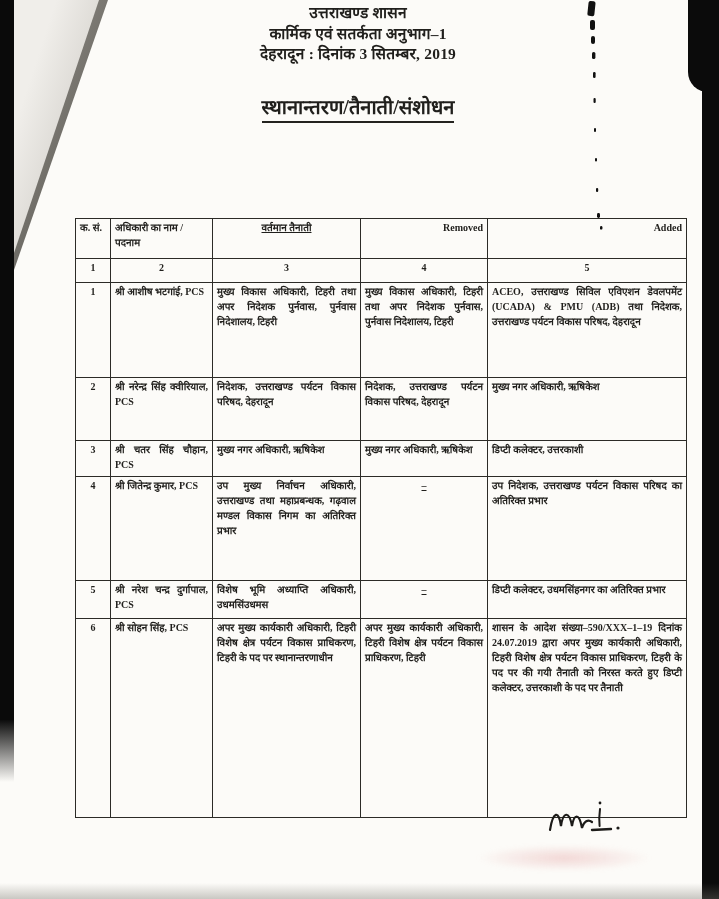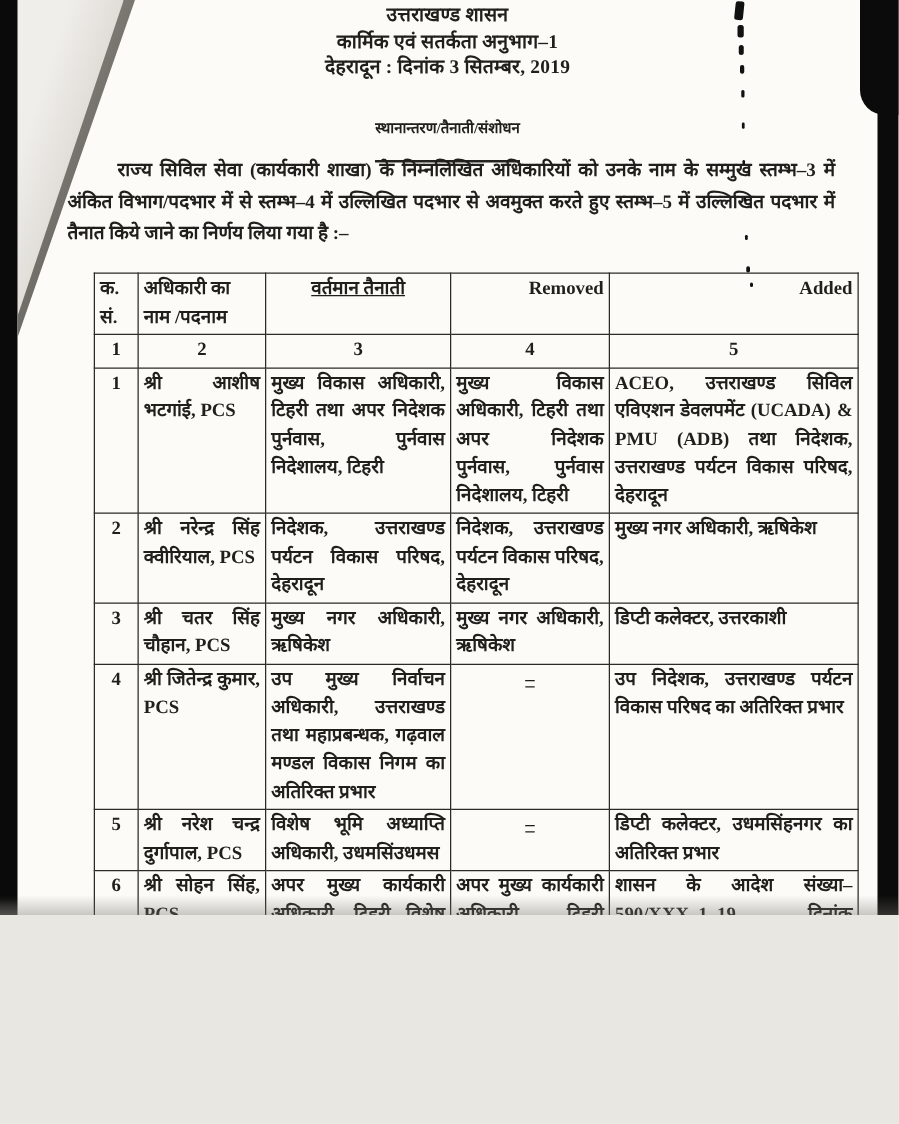--- a/index.html
+++ b/index.html
@@ -1,17 +1,17 @@
 <!DOCTYPE html>
 <html><head>
 <meta charset="utf-8">
 <style>
   html, body { margin:0; padding:0; background:#e9e7e2; }
   .canvas {
-    position:relative; width:719px; height:732px; margin:0 auto;
+    position:relative; width:719px; height:899px; margin:0 auto;
     background:#fcfbf8; overflow:hidden;
     font-family:"Liberation Serif", "DejaVu Serif", serif;
     color:#201f1c;
   }
   
   .edge-left  { position:absolute; left:0; top:0; width:14px; height:782px; background:linear-gradient(to bottom,#0a0a0a 92%,rgba(10,10,10,0)); }
   .edge-right { position:absolute; right:0; top:0; width:17px; height:899px; background:#0b0b0b; }
   .edge-right-top { position:absolute; right:0; top:0; width:31px; height:92px; background:#0b0b0b; border-bottom-left-radius:20px; }
   .fold-dark  { position:absolute; left:14px; top:0; width:94px; height:270px;
     background:linear-gradient(115deg,#98958e,#4f4d48); clip-path:polygon(0 0,100% 0,0 100%); }
@@ -21,31 +21,31 @@
   .bottom-shade { position:absolute; left:0; bottom:0; width:719px; height:16px;
     background:linear-gradient(to bottom, rgba(118,115,106,0), rgba(118,115,106,0.38)); }
   .smudge { position:absolute; left:478px; top:845px; width:172px; height:26px;
     background:radial-gradient(ellipse at center, rgba(226,158,158,0.38), rgba(226,158,158,0) 72%);
     filter:blur(2px); }
 
   
   .doc-header { position:absolute; top:3px; left:100px; width:516px;
     text-align:center; font-weight:700; font-size:15.5px; line-height:20.5px; letter-spacing:0.2px; }
   .subject-wrap { position:absolute; top:93px; left:100px; width:516px; text-align:center; }
-  .subject { display:inline-block; font-weight:700; font-size:12px;
-    border-bottom:2px solid #24231f; padding-bottom:18px; }
+  .subject { display:inline-block; font-weight:700; font-size:20px;
+    border-bottom:2px solid #24231f; padding-bottom:1px; }
   .intro { position:absolute; top:124px; left:54px; width:614px;
     font-size:15.2px; font-weight:600; line-height:25px;
     text-align:justify; text-indent:40px; margin:0; }
 
   
   .tbl-wrap { position:absolute; top:218px; left:75px; }
   table.doc { border-collapse:collapse; table-layout:fixed; width:611px; }
   table.doc td { border:1.5px solid #2c2b27; vertical-align:top;
-    padding:1px 4px 2px 4px; font-size:15px; font-weight:700; line-height:1.5;
+    padding:1px 4px 2px 4px; font-size:10px; font-weight:700; line-height:1.5;
     overflow:hidden; word-wrap:break-word; }
   tr.rh-head   td { height:36px; }
   tr.rh-nums   td { height:20px; text-align:center; }
   tr.rh-r1 td { height:91px; }
   tr.rh-r2 td { height:59px; }
   tr.rh-r3 td { height:32px; }
   tr.rh-r4 td { height:100px; }
   tr.rh-r5 td { height:34px; }
   tr.rh-r6 td { height:195px; }
   td.c-sn   { text-align:center; }
@@ -63,21 +63,20 @@
   <div class="doc-header">
     <div>उत्तराखण्ड शासन</div>
     <div>कार्मिक एवं सतर्कता अनुभाग–1</div>
     <div>देहरादून : दिनांक 3 सितम्बर, 2019</div>
   </div>
 
   <div class="subject-wrap">
     <span class="subject">स्थानान्तरण/तैनाती/संशोधन</span>
   </div>
 
-  <p class="intro">राज्य सिविल सेवा (कार्यकारी शाखा) के निम्नलिखित अधिकारियों को उनके नाम के सम्मुख स्तम्भ–3 में अंकित विभाग/पदभार में से स्तम्भ–4 में उल्लिखित पदभार से अवमुक्त करते हुए स्तम्भ–5 में उल्लिखित पदभार में तैनात किये जाने का निर्णय लिया गया है :–</p>
 
   <div class="tbl-wrap">
     <table class="doc">
       <colgroup>
         <col style="width:35px">
           <col style="width:102px">
           <col style="width:148px">
           <col style="width:127px">
           <col style="width:199px">
       </colgroup>

